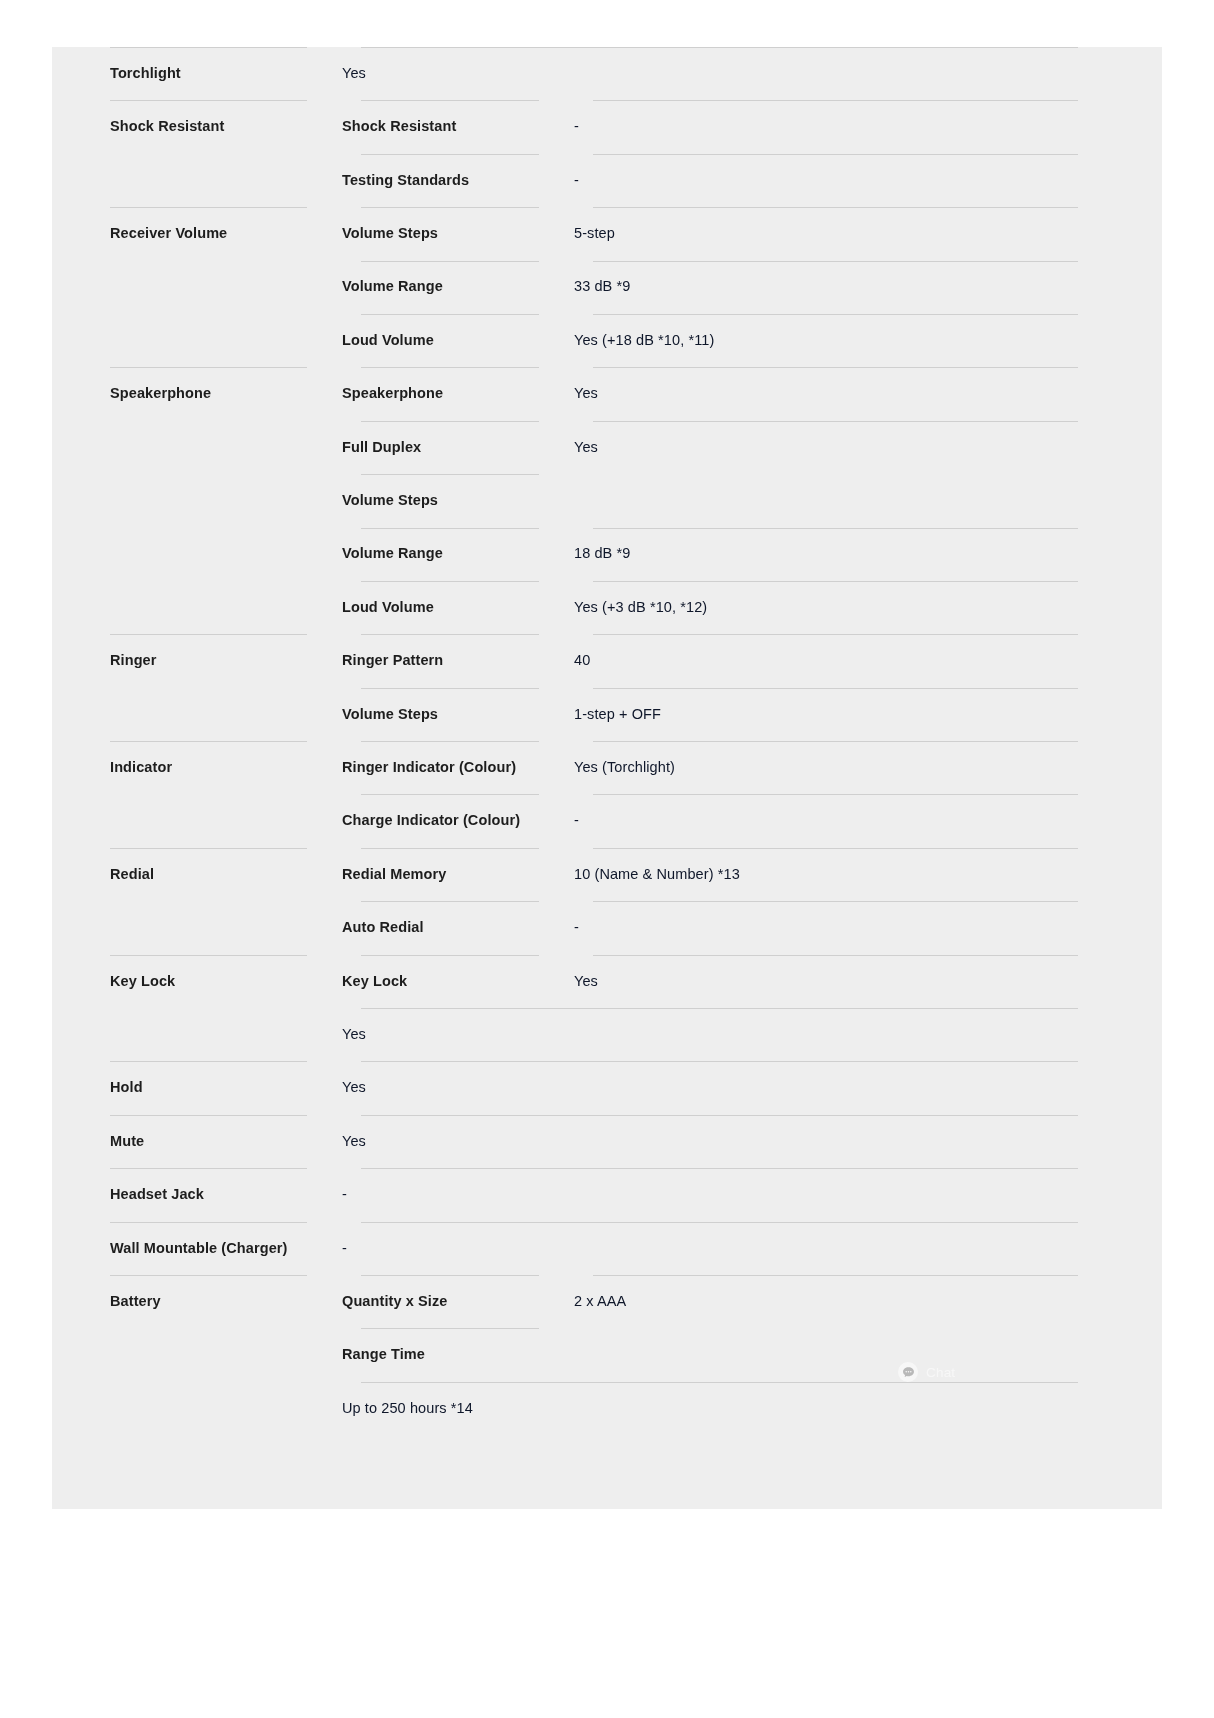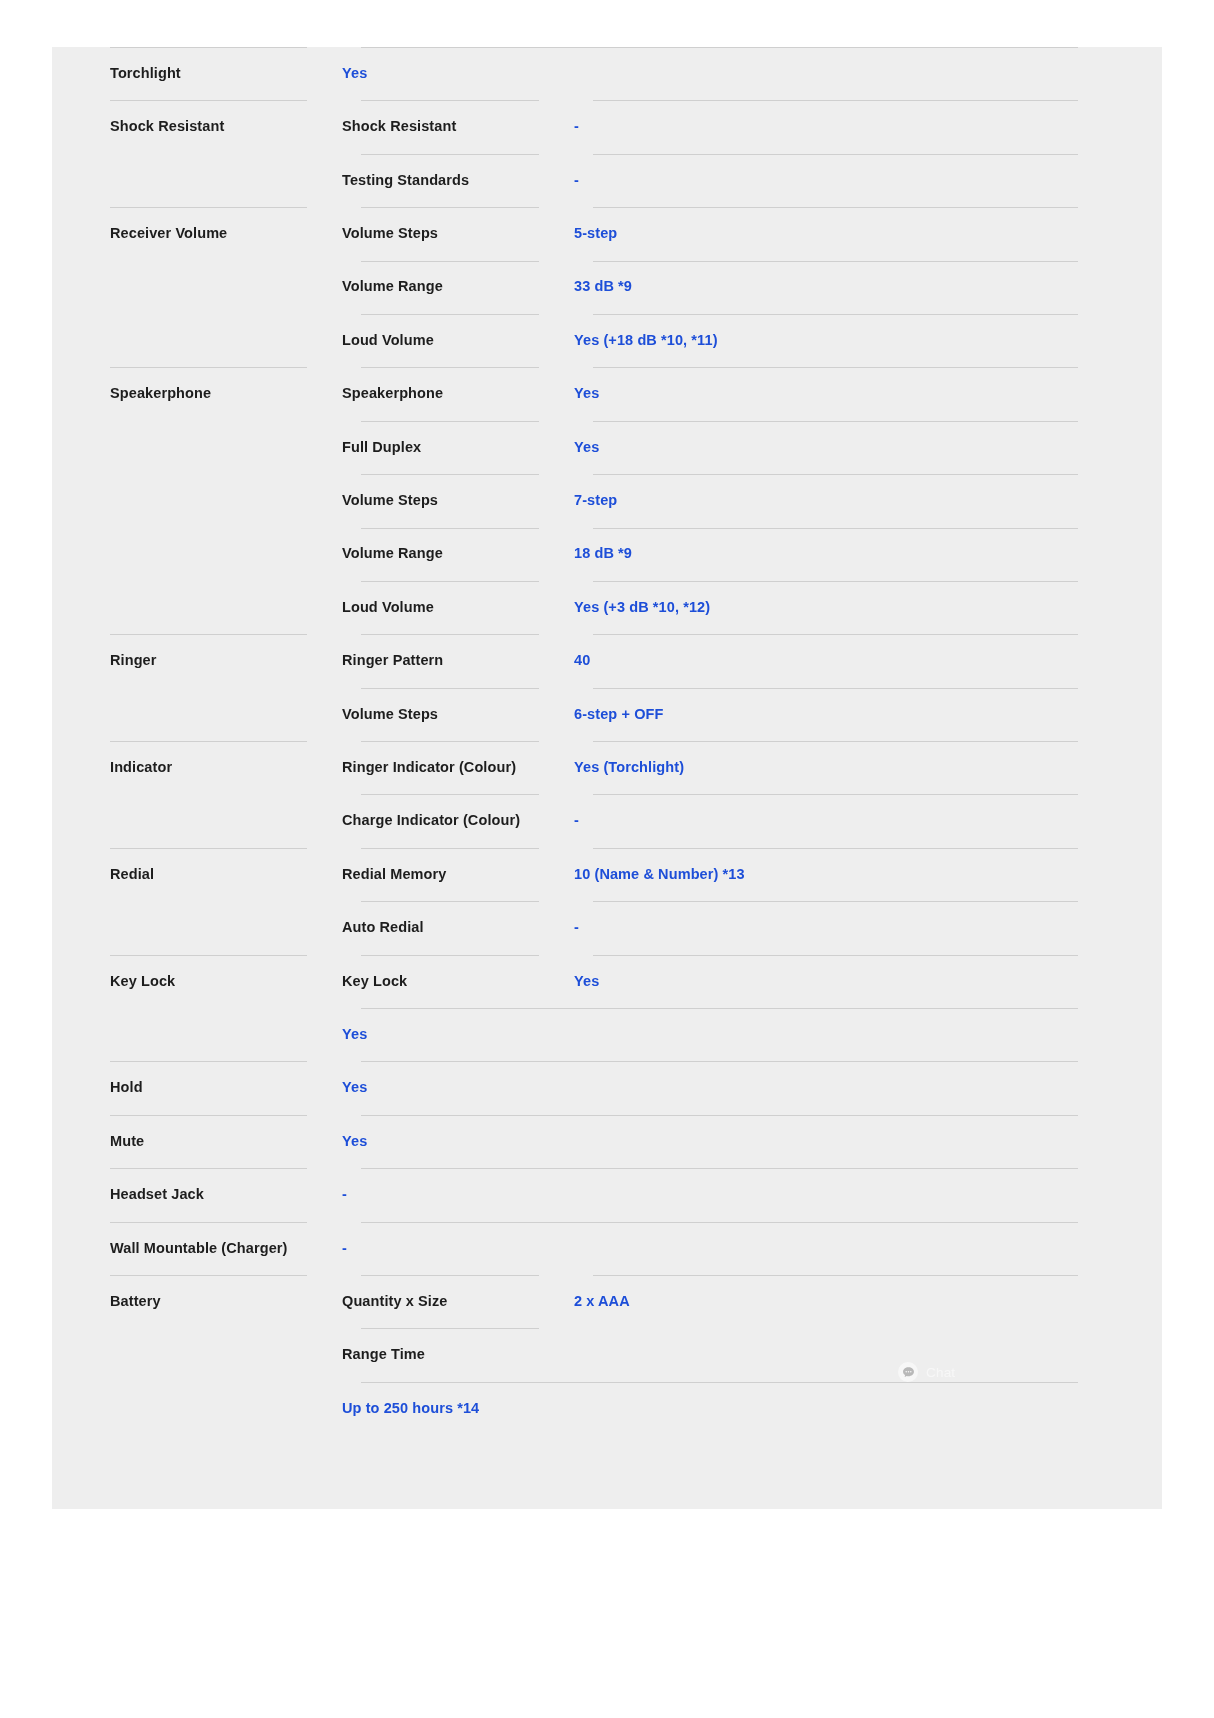--- a/index.html
+++ b/index.html
@@ -89,22 +89,22 @@
   .label {
     font-size: 14.5px;
     font-weight: bold;
     color: #1d1d1d;
     line-height: 1.35;
     letter-spacing: 0.1px;
   }
 
   .value {
     font-size: 14.5px;
-    font-weight: bold;
-    color: #1d4ed8;
+    font-weight: normal;
+    color: #0f172a;
     line-height: 1.35;
     letter-spacing: 0.1px;
   }
 
   
   .group-stack {
     display: flex;
     flex-direction: column;
   }
   .group-label-box {
@@ -288,25 +288,20 @@
                   <span class="value">Yes</span>
                 </div>
               </div>
             </div>
             <div class="sub-line">
               <div class="col-sub">
                 <div class="cell ruled">
                   <span class="label">Volume Steps</span>
                 </div>
               </div>
-              <div class="col-val">
-                <div class="cell ruled">
-                  <span class="value">7-step</span>
-                </div>
-              </div>
             </div>
             <div class="sub-line">
               <div class="col-sub">
                 <div class="cell ruled">
                   <span class="label">Volume Range</span>
                 </div>
               </div>
               <div class="col-val">
                 <div class="cell ruled">
                   <span class="value">18 dB *9</span>
@@ -348,21 +343,21 @@
               </div>
             </div>
             <div class="sub-line">
               <div class="col-sub">
                 <div class="cell ruled">
                   <span class="label">Volume Steps</span>
                 </div>
               </div>
               <div class="col-val">
                 <div class="cell ruled">
-                  <span class="value">6-step + OFF</span>
+                  <span class="value">1-step + OFF</span>
                 </div>
               </div>
             </div>
           </div>
         </div>
         <div class="spec-row">
           <div class="col-group group-stack">
             <div class="group-label-box ruled">
               <span class="label">Indicator</span>
             </div>

